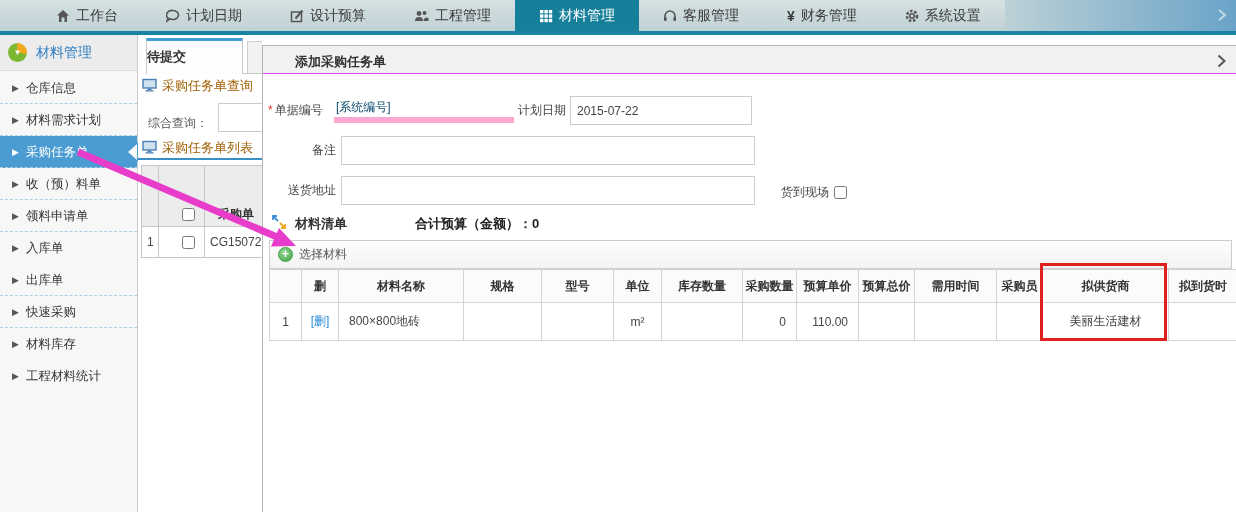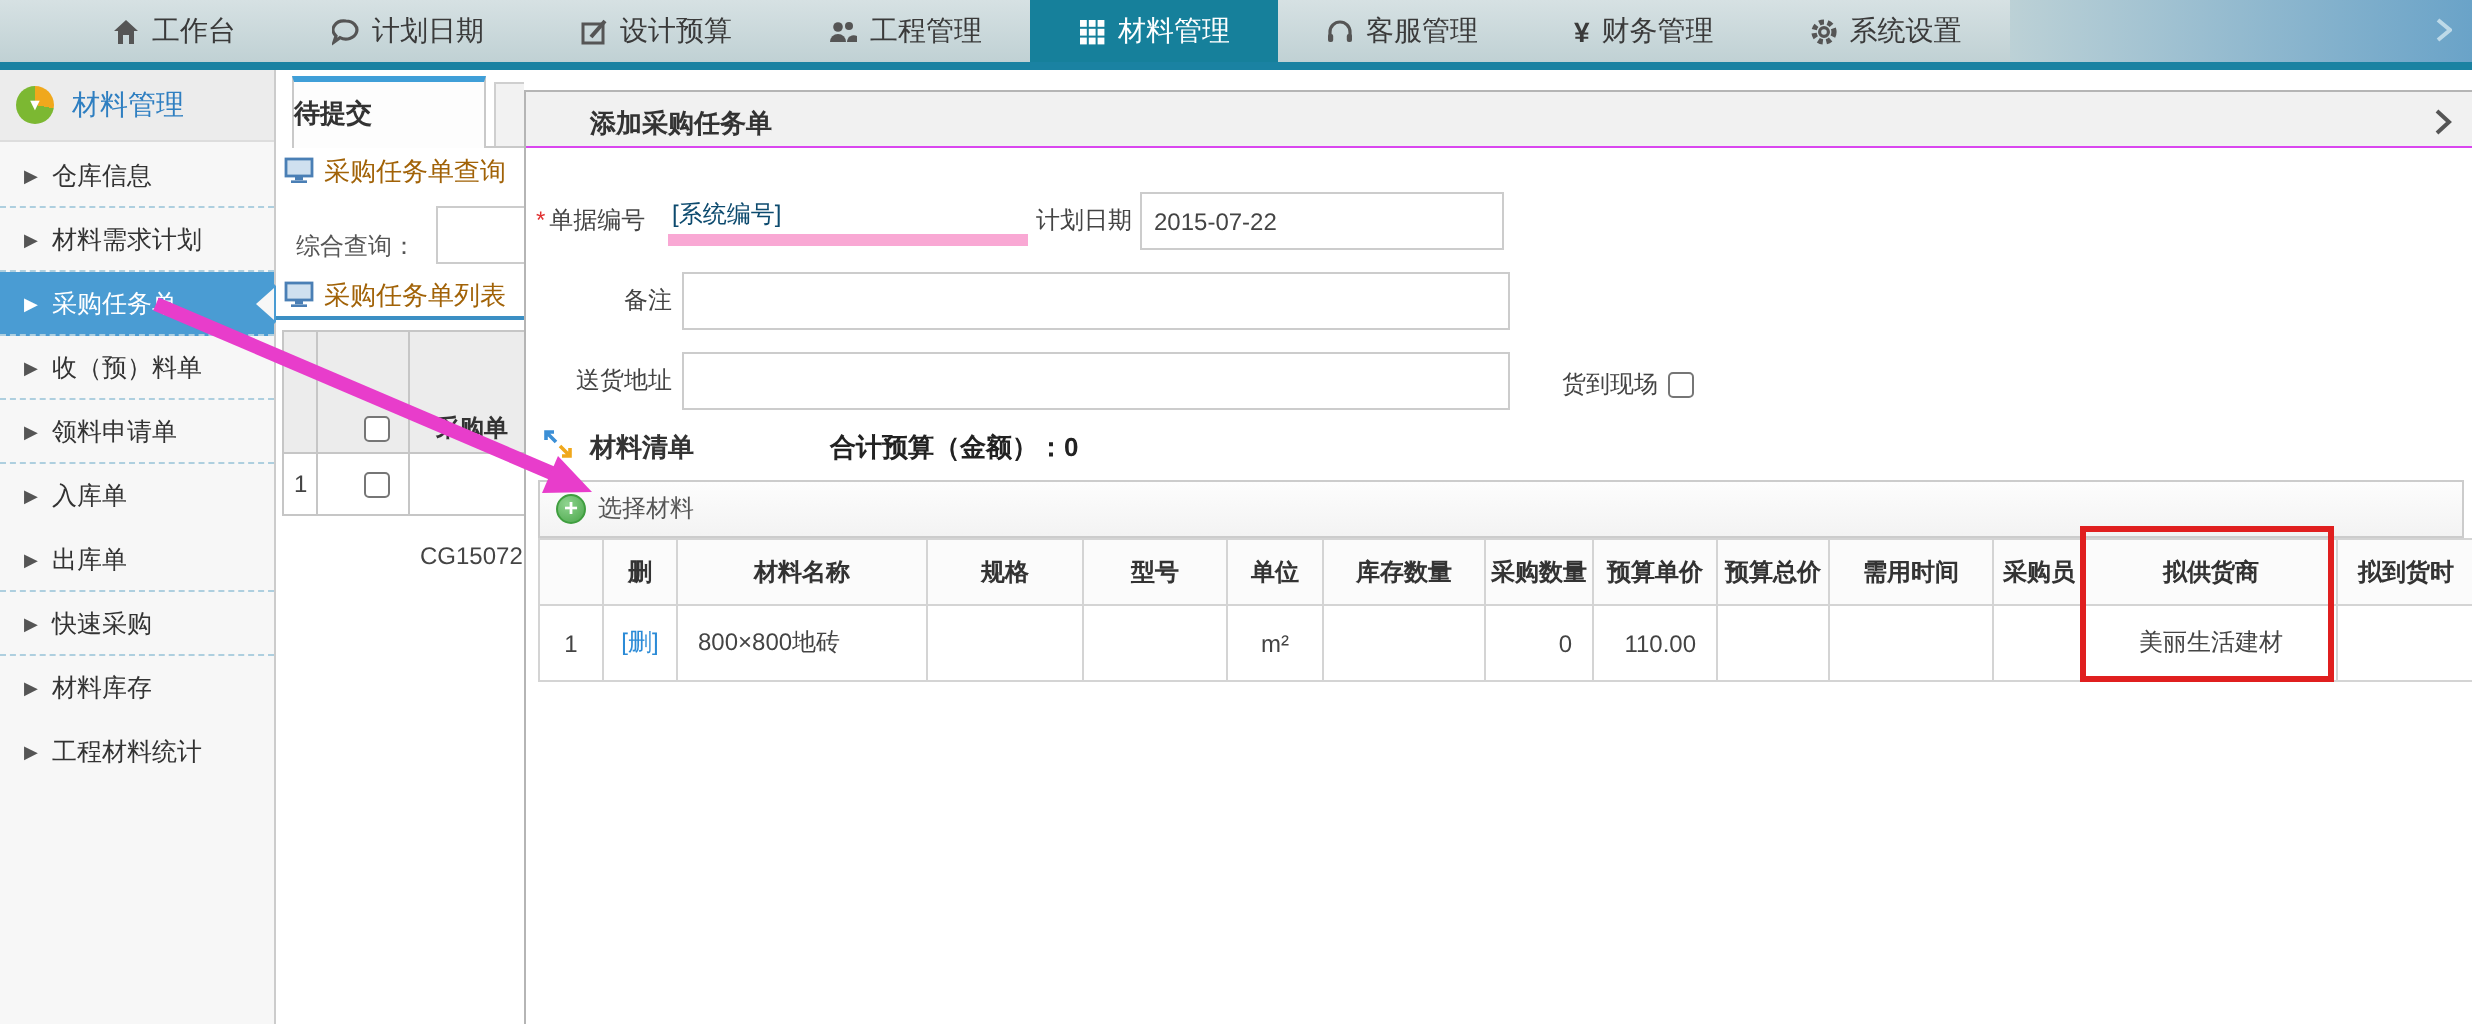--- a/index.html
+++ b/index.html
@@ -49,21 +49,21 @@
   .bg-q { position:absolute; left:10px; top:74px; font-size:12px; color:#555; white-space:nowrap; line-height:29px; }
   .bg-qinput { position:absolute; left:80px; top:68px; width:60px; height:29px; border:1px solid #ccc; background:#fff; }
   .bg-underline { position:absolute; left:0; top:123px; width:124px; height:2px; background:#3b8fc4; }
   .bg-table { position:absolute; left:3px; top:130px; width:130px; height:93px; border:1px solid #c6c6c6; }
   .bg-thead { position:absolute; left:0; top:0; width:100%; height:61px; background:#ececec; border-bottom:1px solid #c6c6c6; }
   .bg-col1 { position:absolute; left:16px; top:0; width:1px; height:92px; background:#c6c6c6; }
   .bg-col2 { position:absolute; left:62px; top:0; width:1px; height:92px; background:#c6c6c6; }
   .bg-chk { position:absolute; width:13px; height:13px; }
   .bg-hdrtxt { position:absolute; left:76px; top:40px; font-weight:bold; font-size:12px; color:#333; white-space:nowrap; }
   .bg-rownum { position:absolute; left:5px; top:69px; color:#444; }
-  .bg-rowid { position:absolute; left:68px; top:69px; color:#444; white-space:nowrap;margin-top:36px; }
+  .bg-rowid { position:absolute; left:68px; top:69px; color:#444; white-space:nowrap; }
 
   
   .overlay { position:absolute; left:262px; top:10px; width:974px; height:467px; background:#fff;
              border-left:1px solid #b5b5b5; border-top:1px solid #b5b5b5; }
   .ov-header { position:absolute; left:0; top:0; width:100%; height:28px; background:#f1f1f1; border-bottom:1px solid #d946ef; }
   .ov-title { position:absolute; left:32px; top:7px; font-weight:bold; font-size:13px; color:#333; }
   .ov-chev { position:absolute; right:10px; top:8px; cursor:pointer; }
 
   .f-label { position:absolute; color:#444; line-height:29px; white-space:nowrap; }
   .req { color:#e03131; margin-right:2px; }

